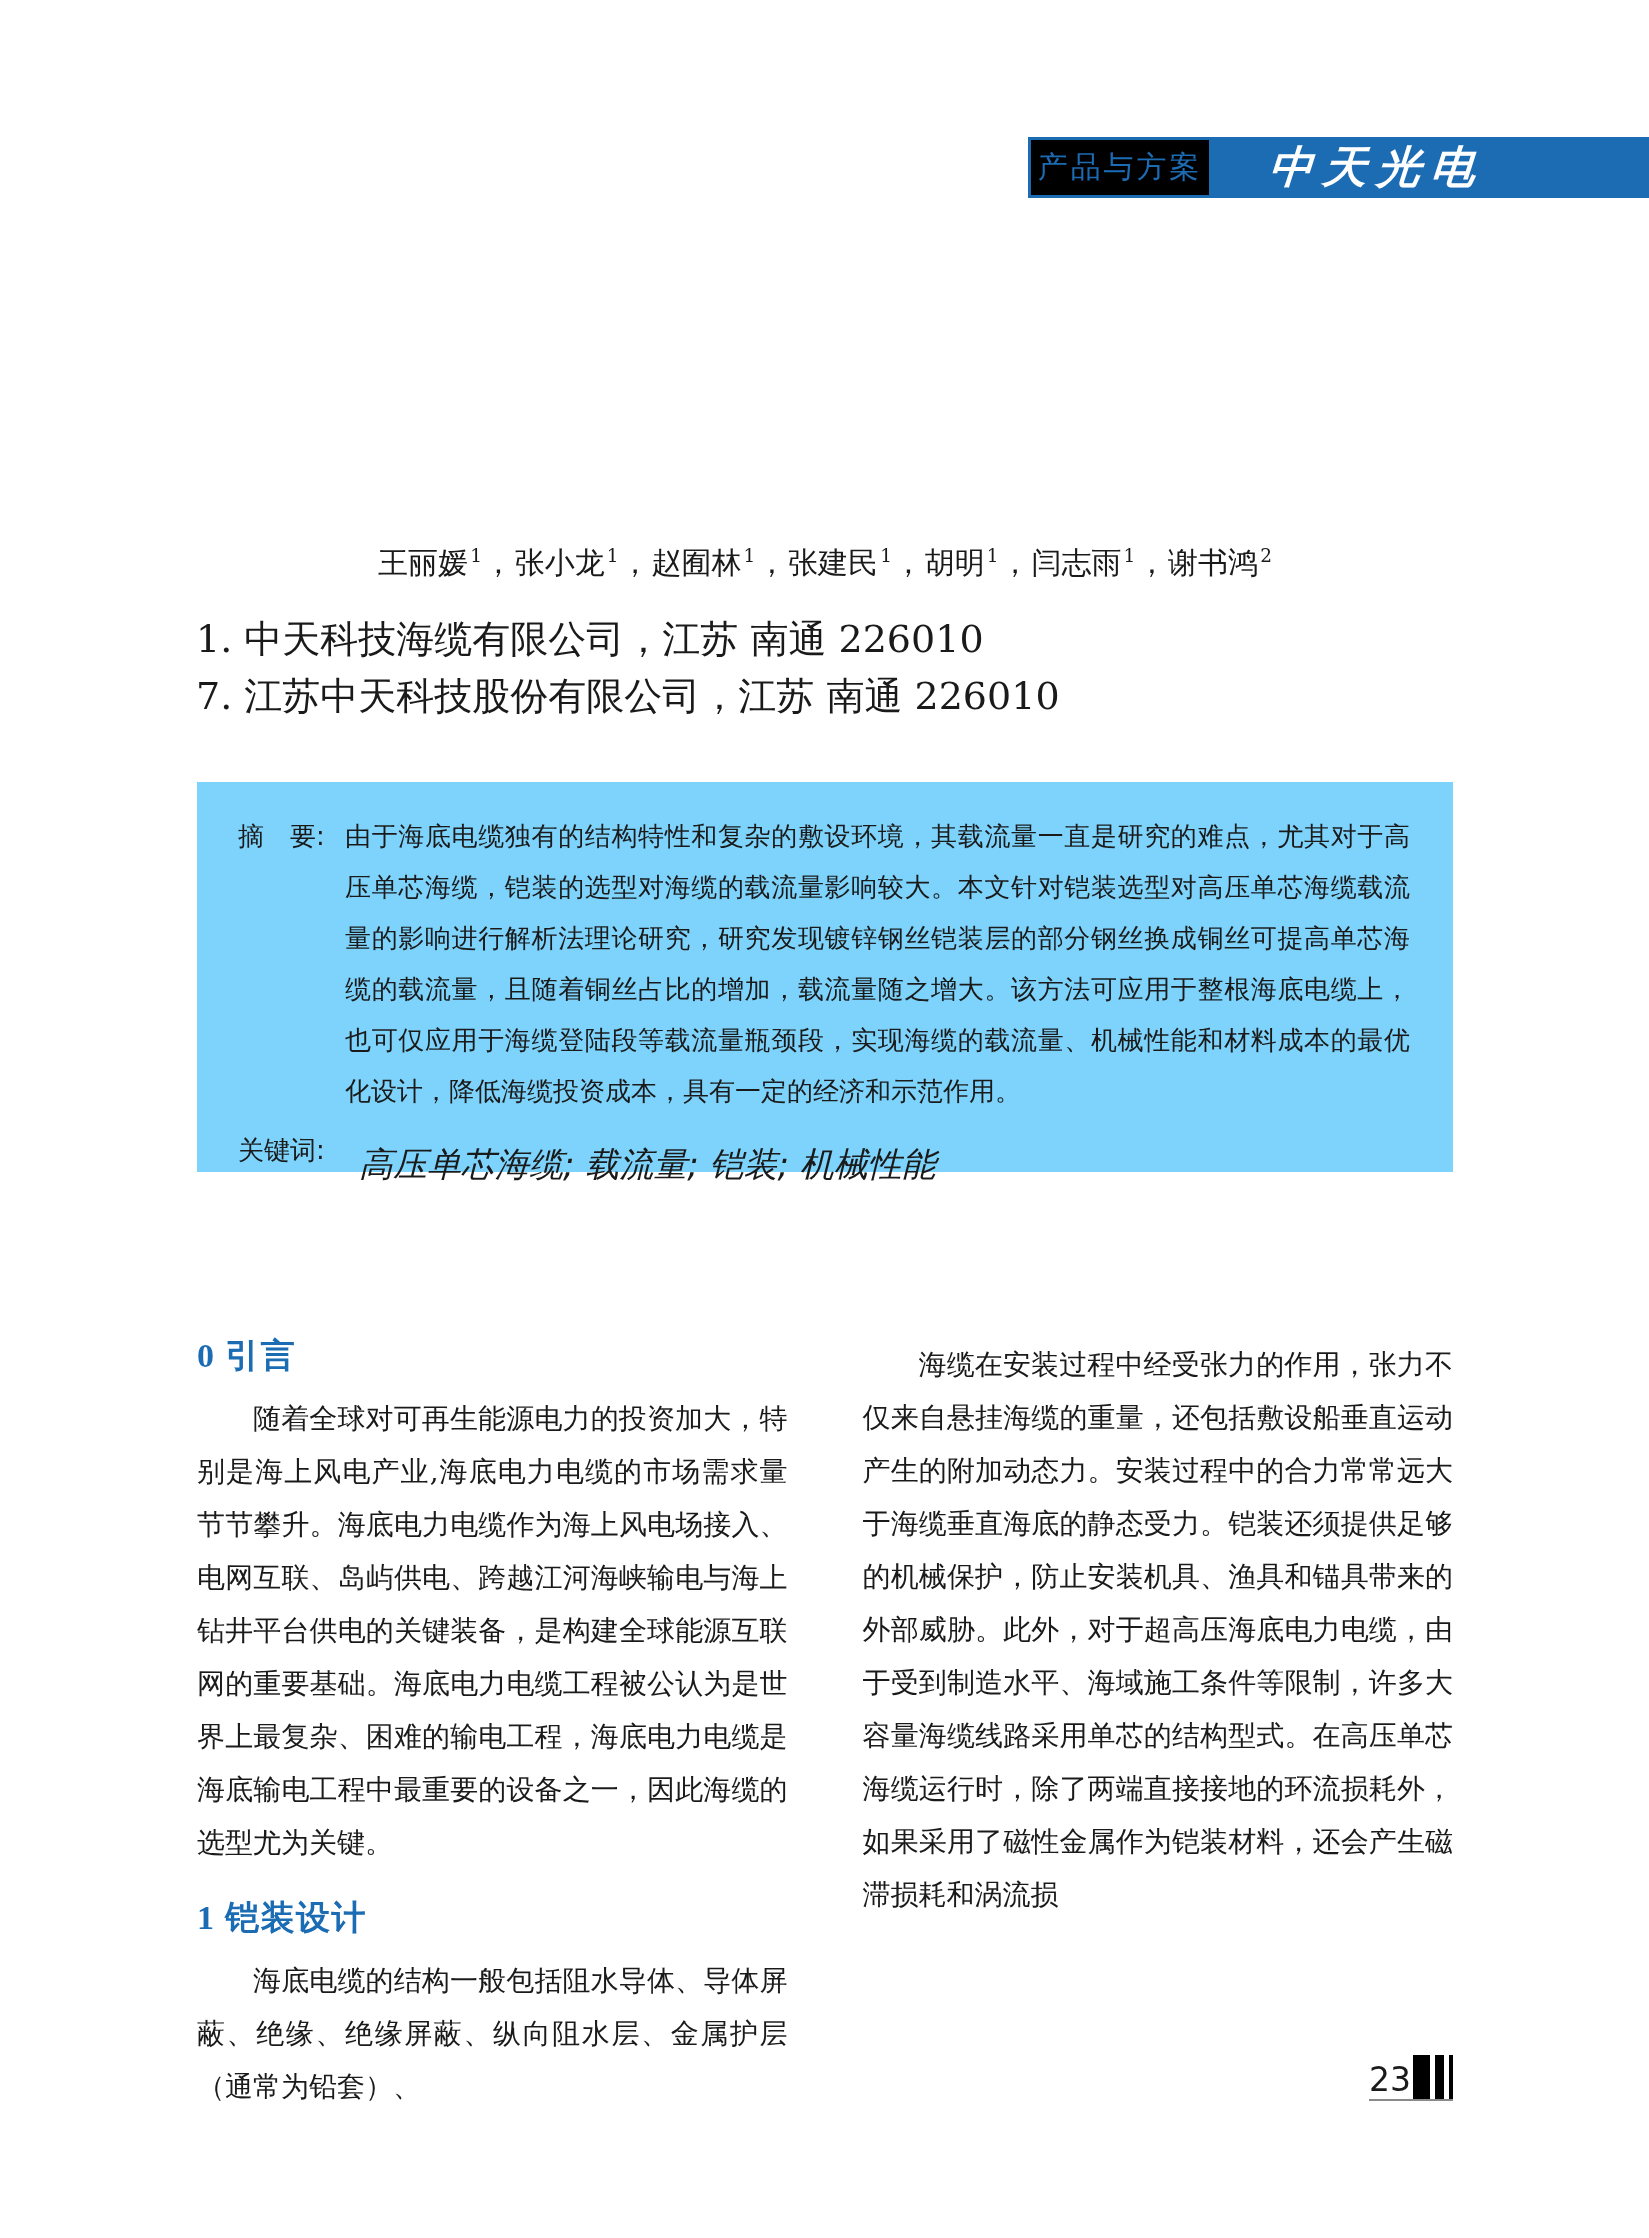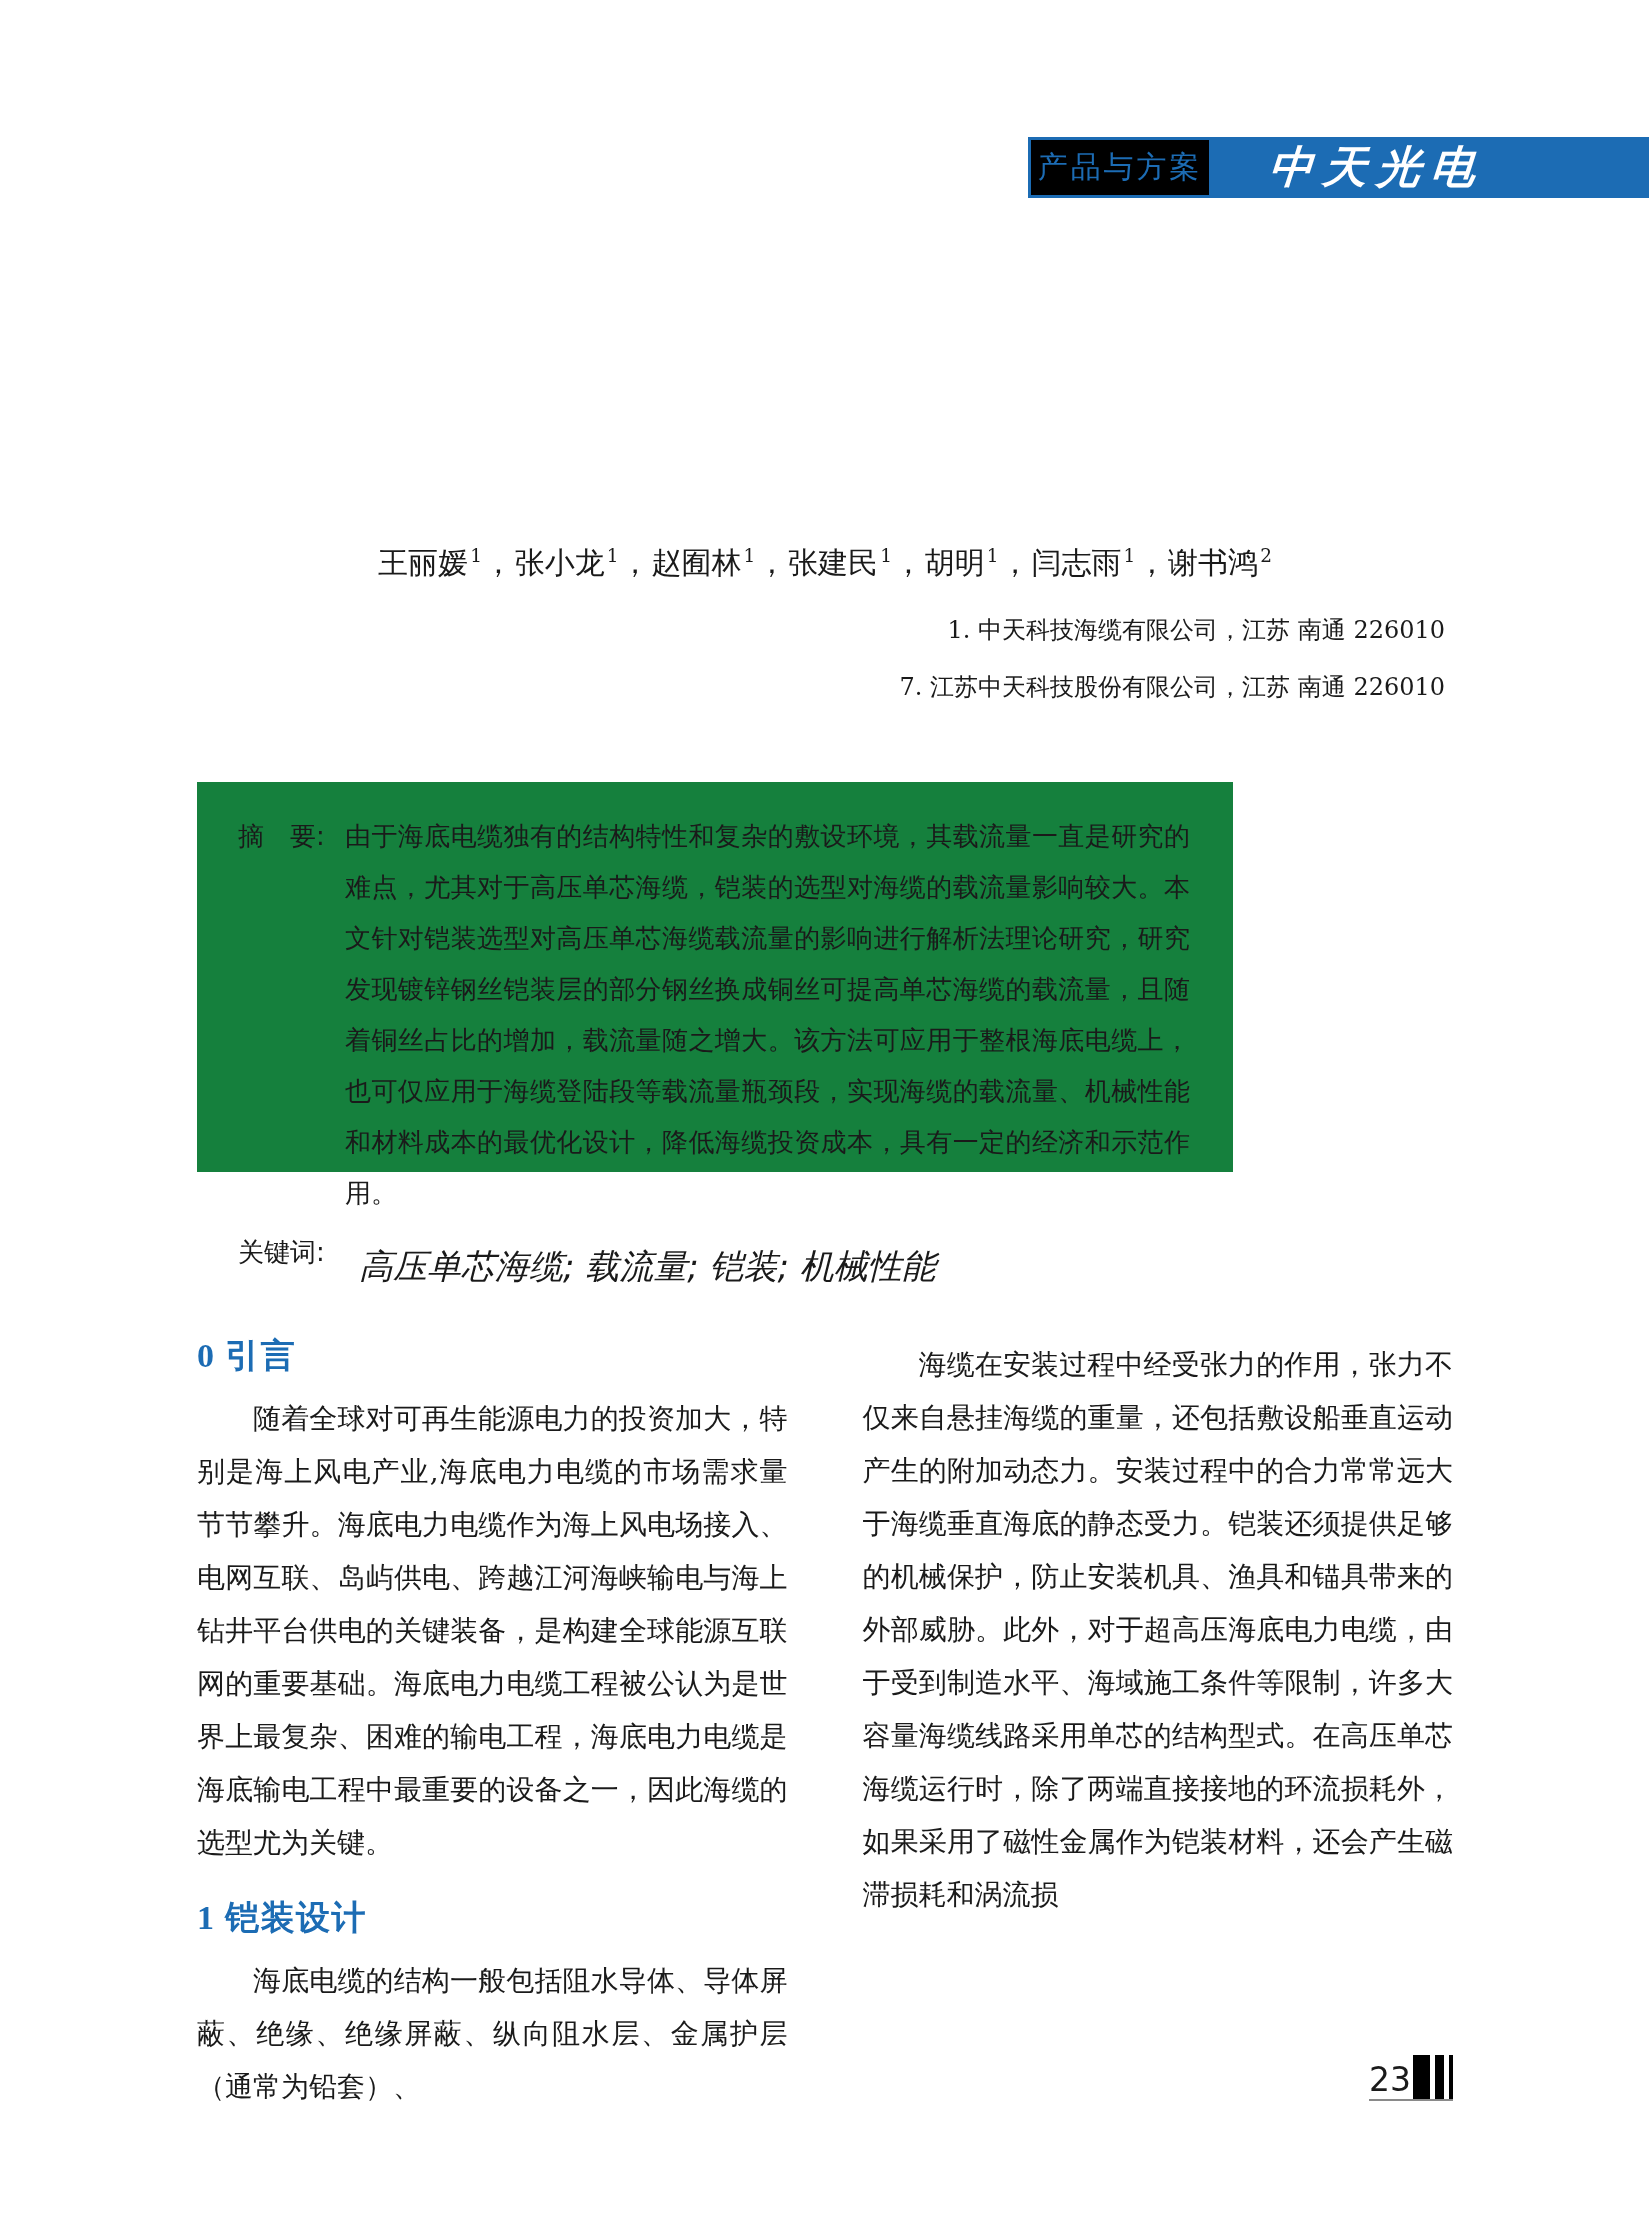--- a/index.html
+++ b/index.html
@@ -77,38 +77,38 @@
     left: 98px;
     width: 1454px;
     text-align: center;
     font-size: 30px;
     white-space: nowrap;
   }
   .author-sup { font-size: 18.5px; vertical-align: super; margin-left: 2.1px; }
   .author-sep { margin: 0 1.4px; }
   .affiliation {
     position: absolute;
-    left: 189px;
-    width: 1256px;
-    text-align: right;
-    font-size: 24px;
+    left: 196px;
+    width: 1256px;
+    text-align: left;
+    font-size: 38px;
     white-space: nowrap;
   }
   .aff1 { top: 614px; }
   .aff2 { top: 671px; }
 
   
   .abstract-box {
     position: absolute;
     top: 782px;
     left: 197px;
-    width: 1036px;
+    width: 1256px;
     height: 390px;
     box-sizing: border-box;
-    background: #15803d;
+    background: #7dd3fc;
     padding: 28.5px 43px 0 41px;
   }
   .abs-row { display: flex; align-items: flex-start; }
   .abs-label {
     flex: 0 0 107px;
     font-family: "DejaVu Sans", "Liberation Sans", sans-serif;
     font-size: 26px;
     line-height: 51px;
     white-space: nowrap;
   }

